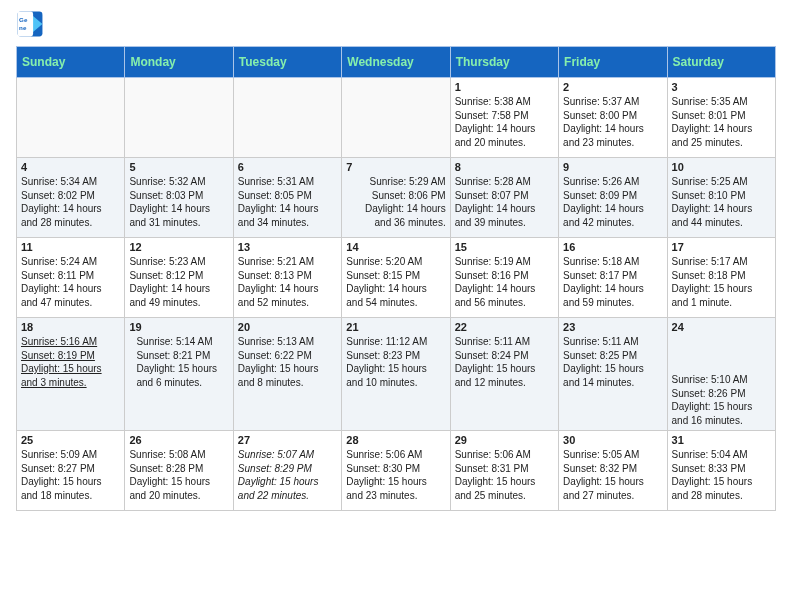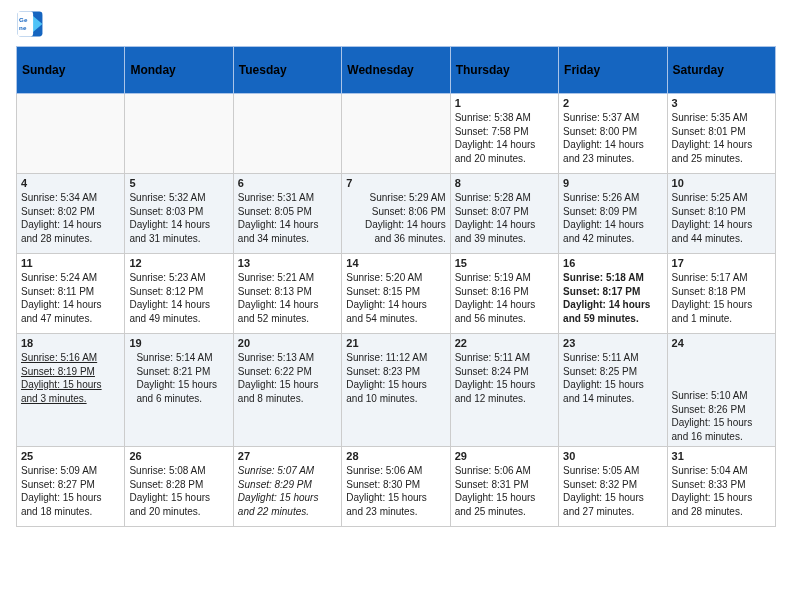--- a/index.html
+++ b/index.html
@@ -43,23 +43,23 @@
       font-size: 13px;
       color: #444;
     }
     .calendar {
       width: 100%;
       border-collapse: collapse;
       table-layout: fixed;
     }
     .calendar th {
       background: #1565c0;
-      color: #000000;
+      color: #86efac;
       text-align: left;
-      padding: 16px 5px;
+      padding: 8px 5px;
       font-size: 12px;
       font-weight: bold;
       border: 1px solid #aac4e8;
     }
     .calendar td {
       vertical-align: top;
       border: 1px solid #ccc;
       padding: 3px 4px;
       font-size: 9.5px;
       color: #222;
@@ -231,21 +231,21 @@
           </td>
           <td>
             <span class="day-num">15</span>
             <div class="cell-text" style="white-space: pre-line;">Sunrise: 5:19 AM
 Sunset: 8:16 PM
 Daylight: 14 hours
 and 56 minutes.</div>
           </td>
           <td>
             <span class="day-num">16</span>
-            <div class="cell-text" style="white-space: pre-line; font-weight: bold;">Sunrise: 5:18 AM
+            <div class="cell-text" style="white-space: pre-line;">Sunrise: 5:18 AM
 Sunset: 8:17 PM
 Daylight: 14 hours
 and 59 minutes.</div>
           </td>
           <td>
             <span class="day-num">17</span>
             <div class="cell-text" style="white-space: pre-line;">Sunrise: 5:17 AM
 Sunset: 8:18 PM
 Daylight: 15 hours
 and 1 minute.</div>

